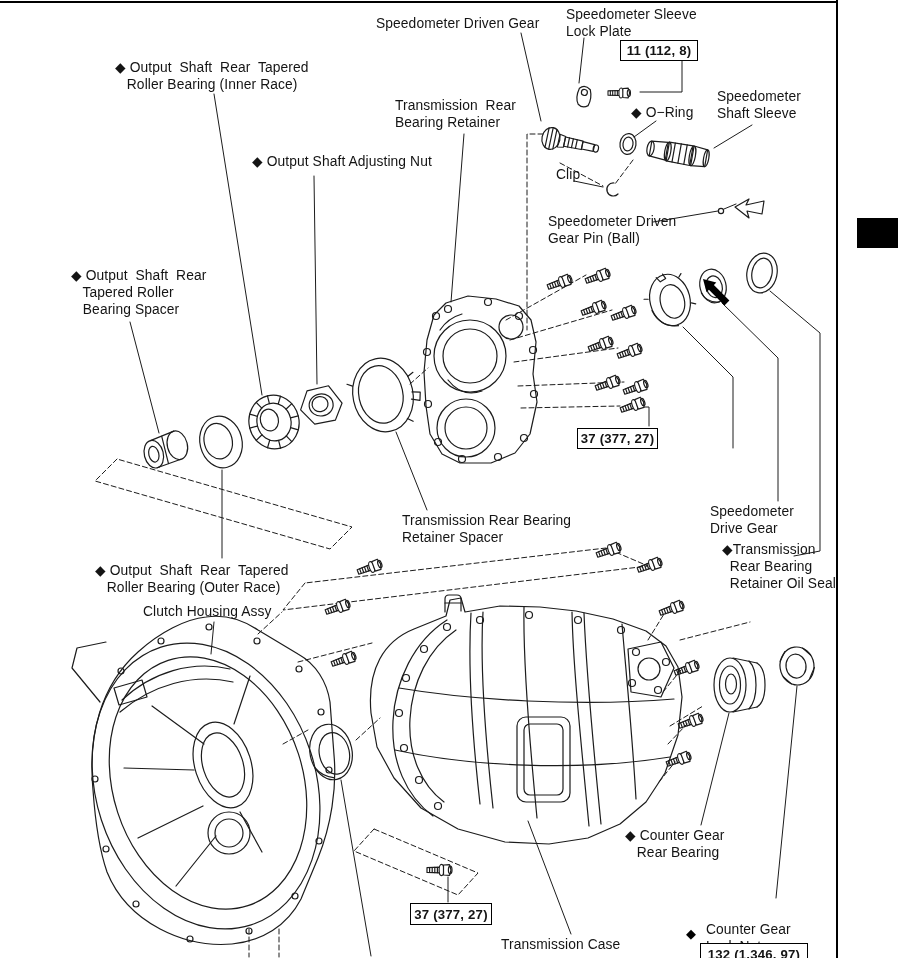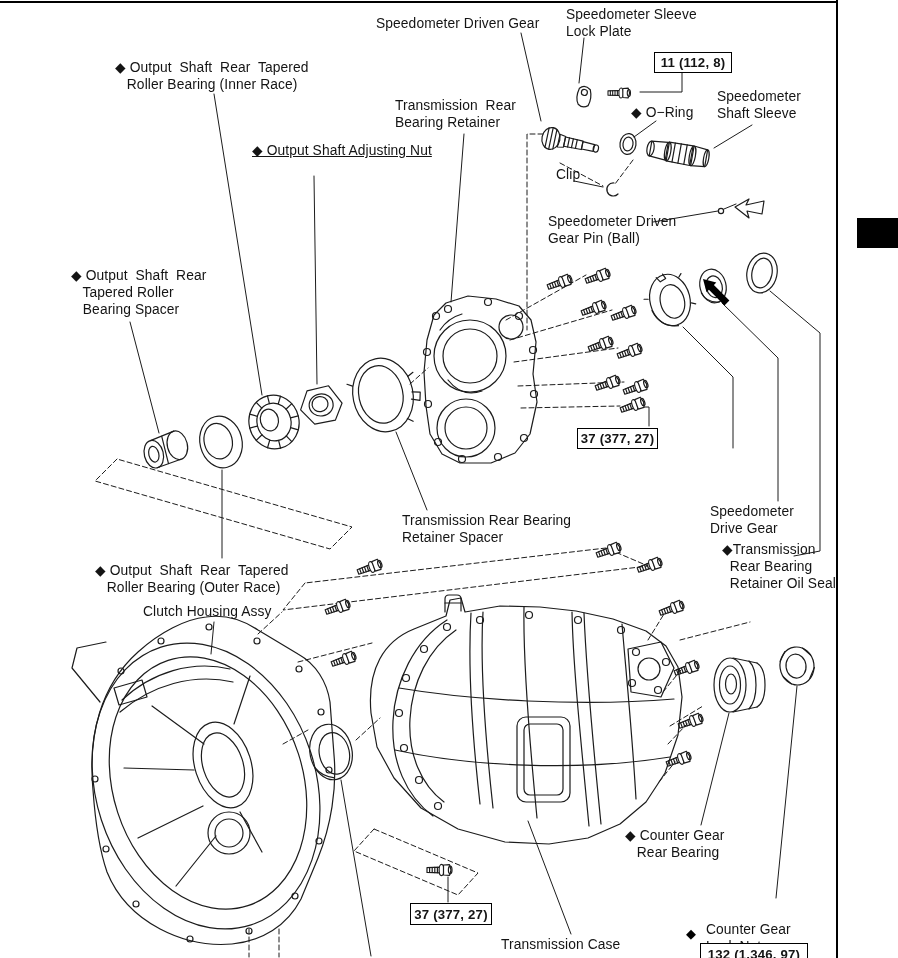--- a/index.html
+++ b/index.html
@@ -361,33 +361,33 @@
     </g>
   </svg>
 
   <div id="label-layer">
       <div class="part-label" style="left: 376px; top: 15px;"><div class="label-line">Speedometer Driven Gear</div></div>
       <div class="part-label" style="left: 566px; top: 6px;"><div class="label-line">Speedometer Sleeve</div><div class="label-line">Lock Plate</div></div>
       <div class="part-label" style="left: 395px; top: 97px;"><div class="label-line">Transmission  Rear</div><div class="label-line">Bearing Retainer</div></div>
       <div class="part-label" style="left: 631px; top: 104px;"><div class="label-line">◆ O−Ring</div></div>
       <div class="part-label" style="left: 717px; top: 88px;"><div class="label-line">Speedometer</div><div class="label-line">Shaft Sleeve</div></div>
       <div class="part-label" style="left: 115px; top: 59px;"><div class="label-line">◆ Output  Shaft  Rear  Tapered</div><div class="label-line">   Roller Bearing (Inner Race)</div></div>
-      <div class="part-label" style="left: 252px; top: 142px; text-decoration: underline;"><div class="label-line">◆ Output Shaft Adjusting Nut</div></div>
+      <div class="part-label" style="left: 252px; top: 153px;"><div class="label-line">◆ Output Shaft Adjusting Nut</div></div>
       <div class="part-label" style="left: 556px; top: 166px;"><div class="label-line">Clip</div></div>
       <div class="part-label" style="left: 548px; top: 213px;"><div class="label-line">Speedometer Driven</div><div class="label-line">Gear Pin (Ball)</div></div>
       <div class="part-label" style="left: 71px; top: 267px;"><div class="label-line">◆ Output  Shaft  Rear</div><div class="label-line">   Tapered Roller</div><div class="label-line">   Bearing Spacer</div></div>
       <div class="part-label" style="left: 710px; top: 503px;"><div class="label-line">Speedometer</div><div class="label-line">Drive Gear</div></div>
       <div class="part-label" style="left: 402px; top: 512px;"><div class="label-line">Transmission Rear Bearing</div><div class="label-line">Retainer Spacer</div></div>
       <div class="part-label" style="left: 675px; top: 541px; margin-left: 47px;"><div class="label-line">◆Transmission</div><div class="label-line">  Rear Bearing</div><div class="label-line">  Retainer Oil Seal</div></div>
       <div class="part-label" style="left: 95px; top: 562px;"><div class="label-line">◆ Output  Shaft  Rear  Tapered</div><div class="label-line">   Roller Bearing (Outer Race)</div></div>
       <div class="part-label" style="left: 143px; top: 603px;"><div class="label-line">Clutch Housing Assy</div></div>
       <div class="part-label" style="left: 625px; top: 827px;"><div class="label-line">◆ Counter Gear</div><div class="label-line">   Rear Bearing</div></div>
       <div class="part-label" style="left: 501px; top: 936px;"><div class="label-line">Transmission Case</div></div>
       <div class="part-label" style="left: 706px; top: 921px;"><div class="label-line">Counter Gear</div><div class="label-line">Lock Nut</div></div>
-      <div class="torque-spec" style="left: 654px; top: 40px; margin-top: 12px;">
+      <div class="torque-spec" style="left: 620px; top: 40px;">
         <div class="torque-box" style="width: 76px; height: 19px;">11 (112, 8)</div>
       </div>
       <div class="torque-spec" style="left: 577px; top: 428px;">
         <div class="torque-box" style="width: 79px; height: 19px;">37 (377, 27)</div>
       </div>
       <div class="torque-spec" style="left: 410px; top: 903px;">
         <div class="torque-box" style="width: 80px; height: 20px;">37 (377, 27)</div>
       </div>
       <div class="torque-spec" style="left: 686px; top: 900px;">
         <span class="torque-diamond">◆</span>

